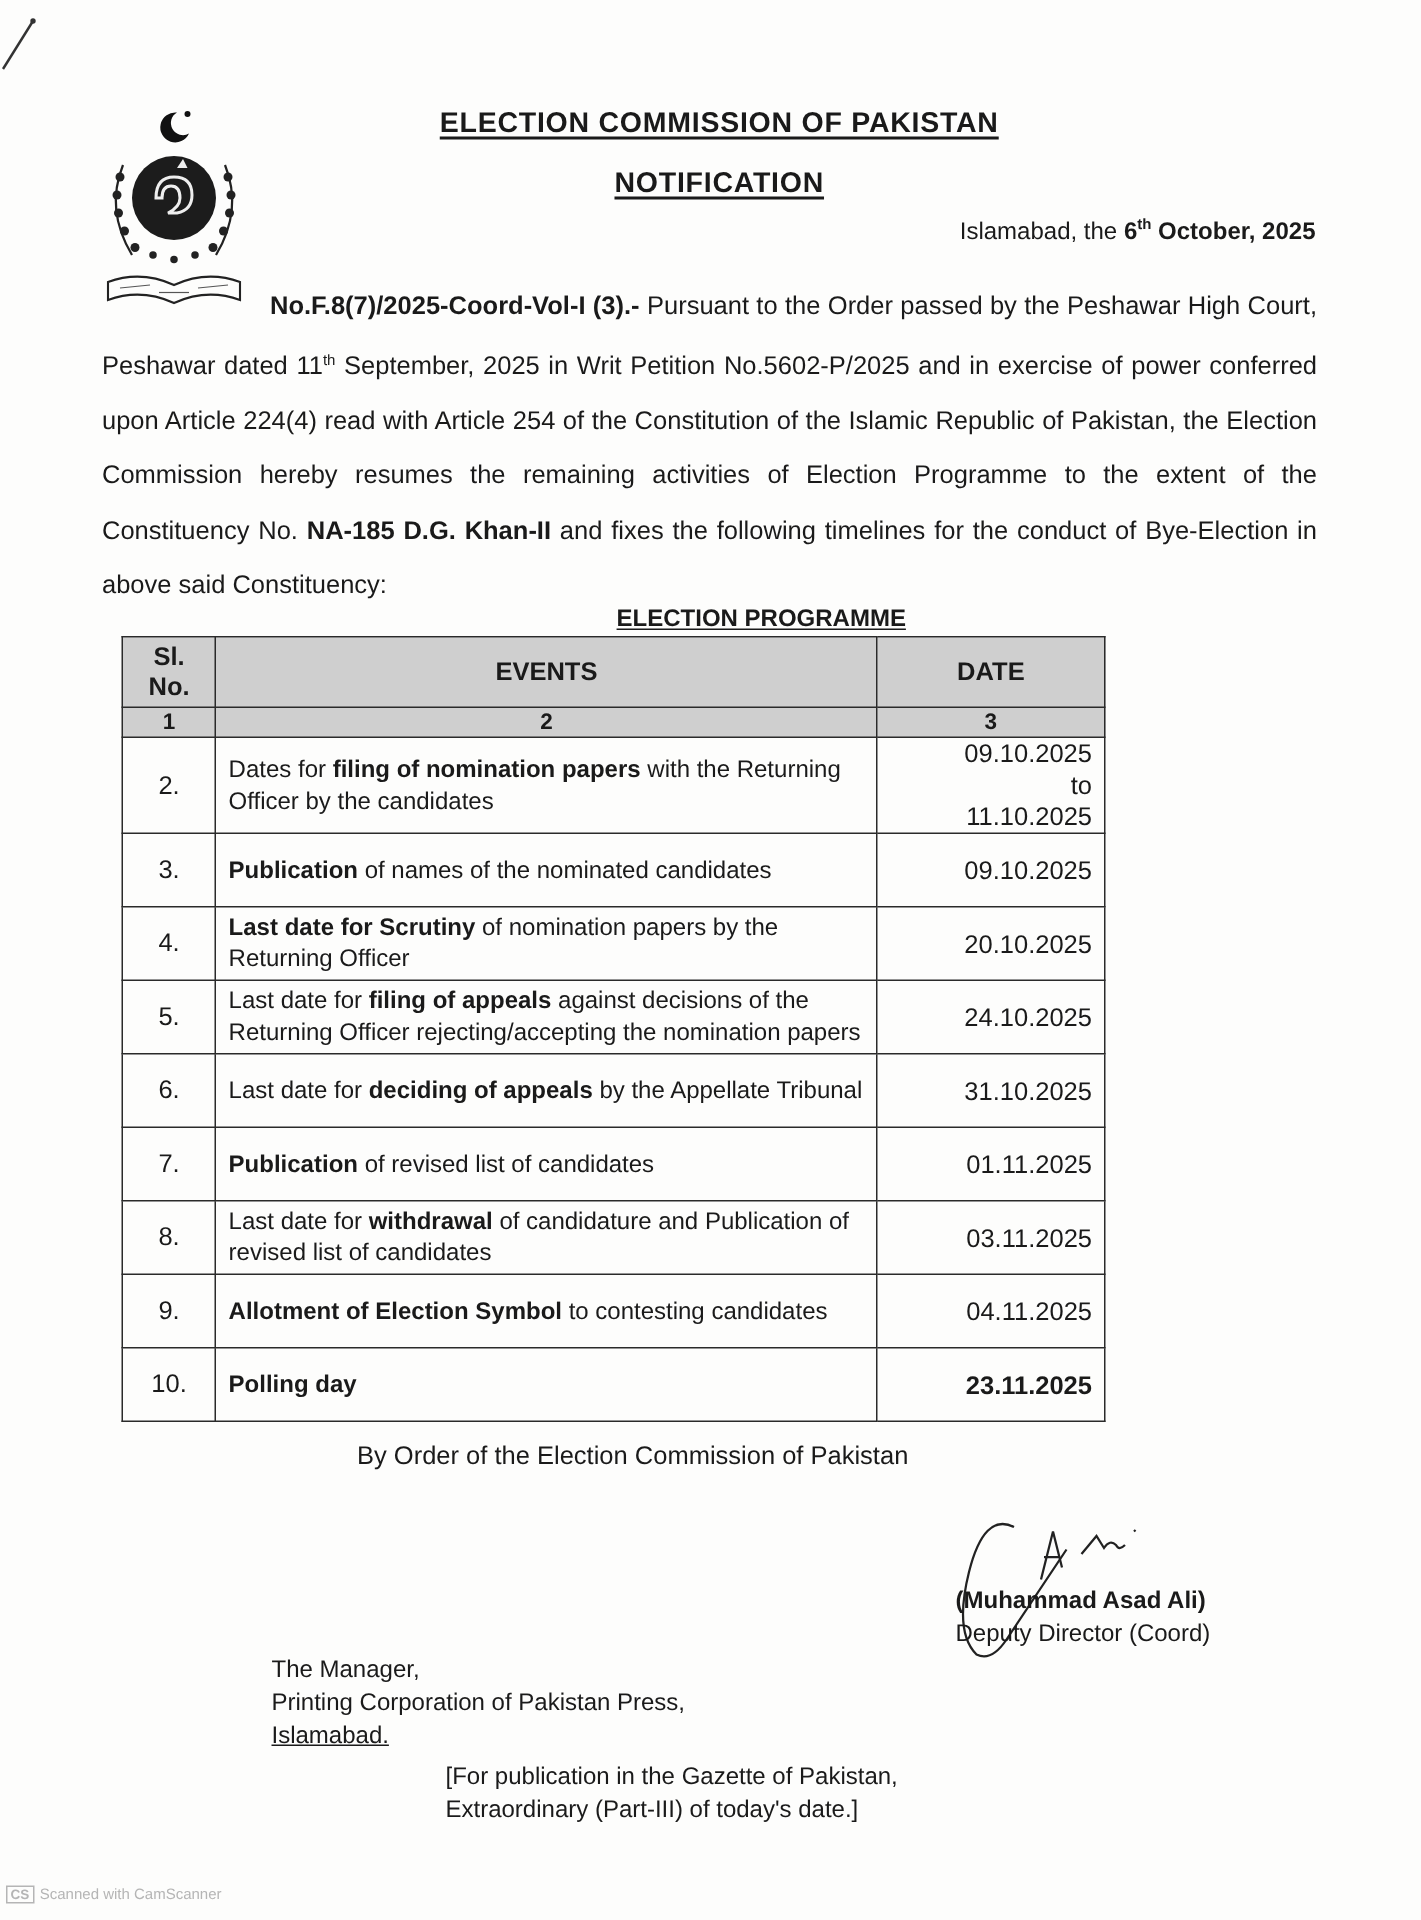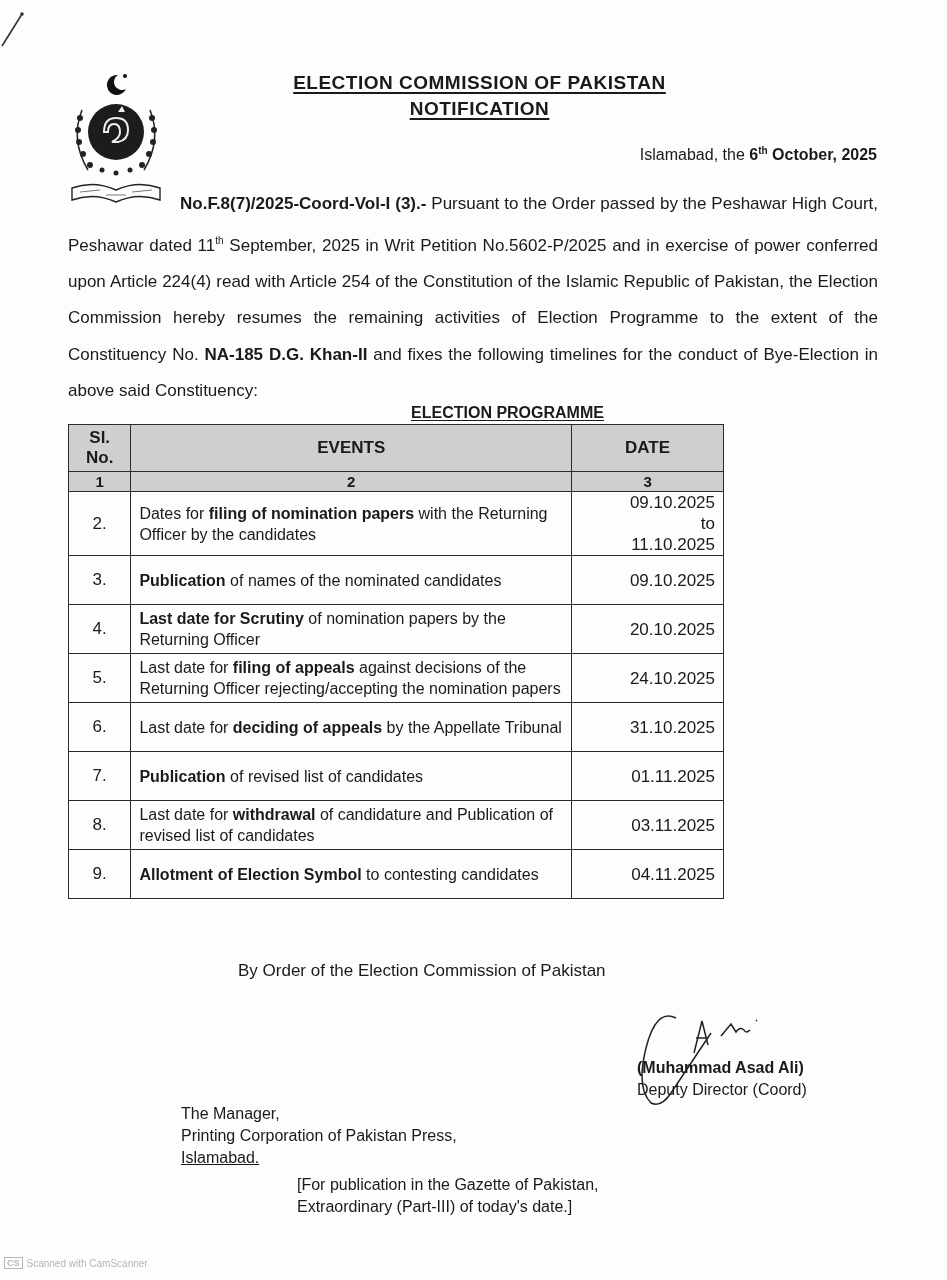--- a/index.html
+++ b/index.html
@@ -9,21 +9,21 @@
   .pen-mark { left:0; top:8px; width:32px; height:40px; }
   .emblem { left:66px; top:70px; width:100px; height:140px; }
   .title { left:0; width:947px; text-align:center; font-weight:bold; font-size:19px; letter-spacing:0.5px; }
   .title span { text-decoration:underline; text-underline-offset:3px; text-decoration-thickness:2px;margin-left:12px; }
   .dateline { right:70px; top:145px; font-size:16px; }
   .dateline b sup { font-size:10px; }
   .body-text { left:68px; width:810px; top:186px; font-size:17px; line-height:36.5px; text-align:justify; }
   .body-text .first { display:inline-block; width:112px; }
   .body-text sup { font-size:10px; }
   .prog-title { left:0; width:943px; top:404px; text-align:center; font-weight:bold; font-size:16px; text-decoration:underline; text-underline-offset:2px;padding-left:36px; }
-  table.prog { position:absolute; left:68px; top:424px; width:656px; border-collapse:collapse; font-size:16px; }
+  table.prog { position:absolute; left:81px; top:424px; width:656px; border-collapse:collapse; font-size:16px; }
   table.prog td, table.prog th { border:1.5px solid #2a2a2a; padding:0 8px; }
   table.prog th { background:#cfcfcf; font-weight:bold; font-size:17px; }
   table.prog tr.hdr th { height:46px; }
   table.prog tr.num th { height:19px; font-size:15px; line-height:15px; }
   table.prog td.sl { text-align:center; width:52px; font-size:17px; }
   table.prog td.ev { width:530px; line-height:21px;margin-top:37px; }
   table.prog td.dt { text-align:right; width:153px; font-size:17px; line-height:21px; }
   table.prog tr.row td { height:48px; }
   table.prog tr.row.tall td { height:63px; }
   .byorder { left:238px; top:961px; font-size:17px; }
@@ -71,21 +71,21 @@
   </g>
   <path d="M6 118 q22 -8 44 2 q22 -10 44 -2 l0 12 q-22 -8 -44 2 q-22 -10 -44 -2 z" fill="none" stroke="#222" stroke-width="1.4"></path>
   <g stroke="#555" stroke-width="0.8">
       <path d="M14 122 l20 -2"></path>
       <path d="M40 125 l20 0"></path>
       <path d="M66 122 l20 -2"></path>
     </g>
 </svg>
 
 <div class="abs title" style="top:72px;"><span>ELECTION COMMISSION OF PAKISTAN</span></div>
-<div class="abs title" style="top:98px;"><span>NOTIFICATION</span></div>
+<div class="abs title" style="top:112px;"><span>NOTIFICATION</span></div>
 
 <div class="abs dateline">
   <span>Islamabad, the </span><b><span>6</span><sup>th</sup><span> October, 2025</span></b>
 </div>
 
 <div class="abs body-text">
   <span class="first"></span><b>No.F.8(7)/2025-Coord-Vol-I (3).-</b><span> Pursuant to the Order passed by the Peshawar High Court, Peshawar dated 11</span><sup>th</sup><span> September, 2025 in Writ Petition No.5602-P/2025 and in exercise of power conferred upon Article 224(4) read with Article 254 of the Constitution of the Islamic Republic of Pakistan, the Election Commission hereby resumes the remaining activities of Election Programme to the extent of the Constituency No. </span><b>NA-185 D.G. Khan-II</b><span> and fixes the following timelines for the conduct of Bye-Election in above said Constituency:</span>
 </div>
 
 <div class="abs prog-title">ELECTION PROGRAMME</div>
@@ -155,20 +155,27 @@
           <div>03.11.2025</div>
         </td>
       </tr>
       <tr class="row">
         <td class="sl">9.</td>
         <td class="ev"><span></span><b>Allotment of Election Symbol</b><span> to contesting candidates</span></td>
         <td class="dt">
           <div>04.11.2025</div>
         </td>
       </tr>
+      <tr class="row">
+        <td class="sl">10.</td>
+        <td class="ev"><span></span><b>Polling day</b><span></span></td>
+        <td class="dt" style="font-weight:bold">
+          <div>23.11.2025</div>
+        </td>
+      </tr>
     </tbody>
 </table>
 
 <div class="abs byorder">By Order of the Election Commission of Pakistan</div>
 
 <svg class="abs signature" viewBox="0 0 190 110">
   <path d="M40 20 q-20 -10 -30 30 q-10 40 5 55 q10 5 20 -10 l40 -60" stroke="#222" stroke-width="1.5" fill="none"></path>
   <path d="M58 55 l8 -32 l6 24 M60 40 l10 0" stroke="#222" stroke-width="1.5" fill="none"></path>
   <path d="M85 38 l10 -12 l5 8 q4 -6 8 -2 q2 4 6 0 M120 22 l1 1" stroke="#222" stroke-width="1.5" fill="none"></path>
 </svg>

